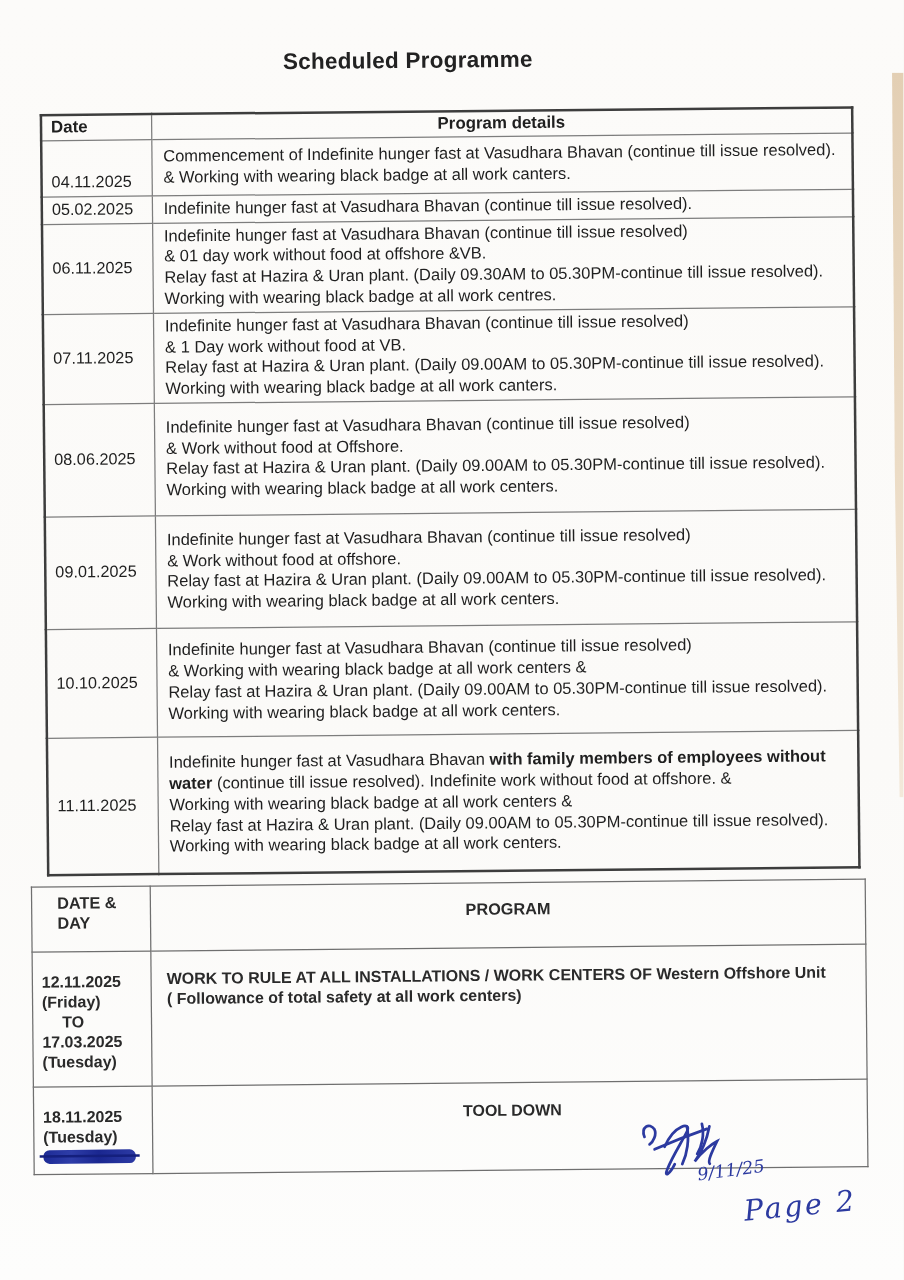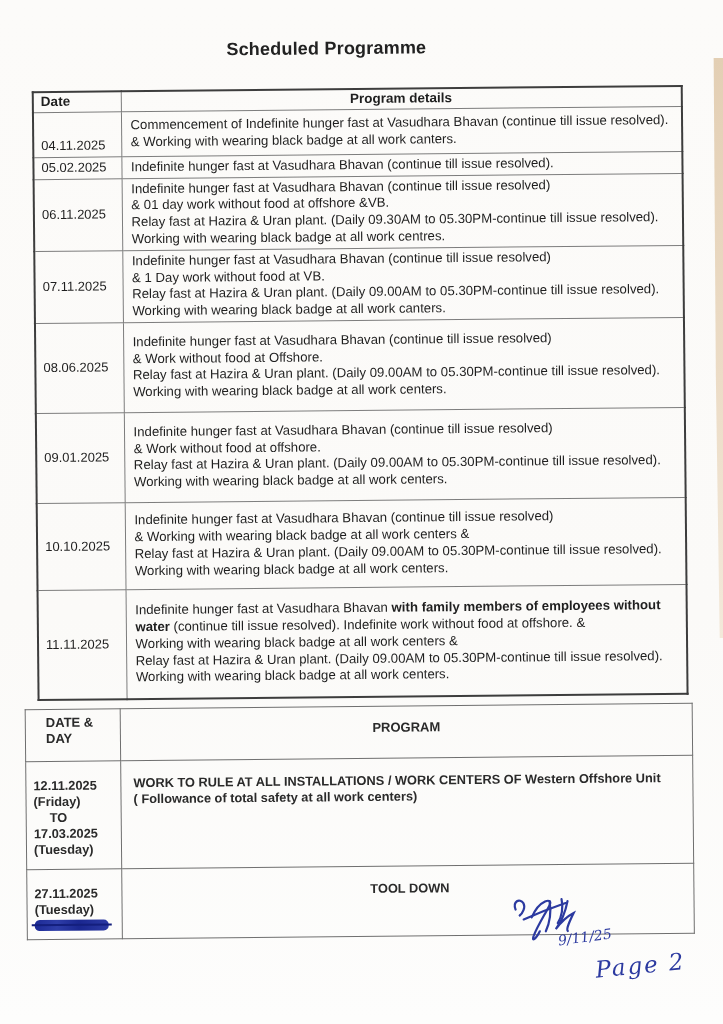--- a/index.html
+++ b/index.html
@@ -193,21 +193,21 @@
               <div class="dline indent">TO</div>
               <div class="dline">17.03.2025</div>
               <div class="dline">(Tuesday)</div>
             </td>
             <td class="c-program">
               <div class="line">WORK TO RULE AT ALL INSTALLATIONS / WORK CENTERS OF Western Offshore Unit</div>
               <div class="line">( Followance of total safety at all work centers)</div>
             </td>
           </tr>
           <tr class="p1">
-            <td class="c-date"><div class="dline">27.11.2025</div><div class="dline">(Tuesday)</div><span class="struck"></span></td>
+            <td class="c-date"><div class="dline">18.11.2025</div><div class="dline">(Tuesday)</div><span class="struck"></span></td>
             <td class="c-program center">
               <div class="line">TOOL DOWN</div>
             </td>
           </tr>
         </tbody>
     </table>
 
     <div class="sig-block">
       <svg width="95" height="70" viewBox="0 0 95 70">
         <g fill="none" stroke="#2c3aa0" stroke-width="2.2" stroke-linecap="round">

